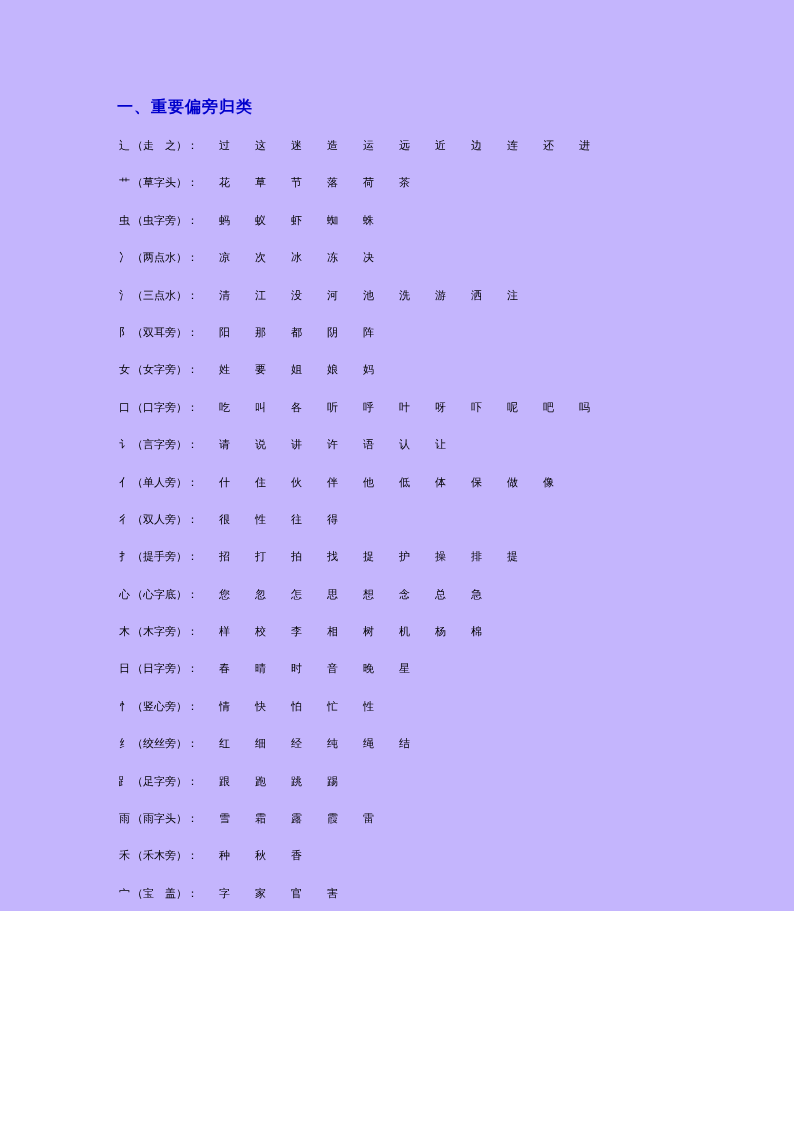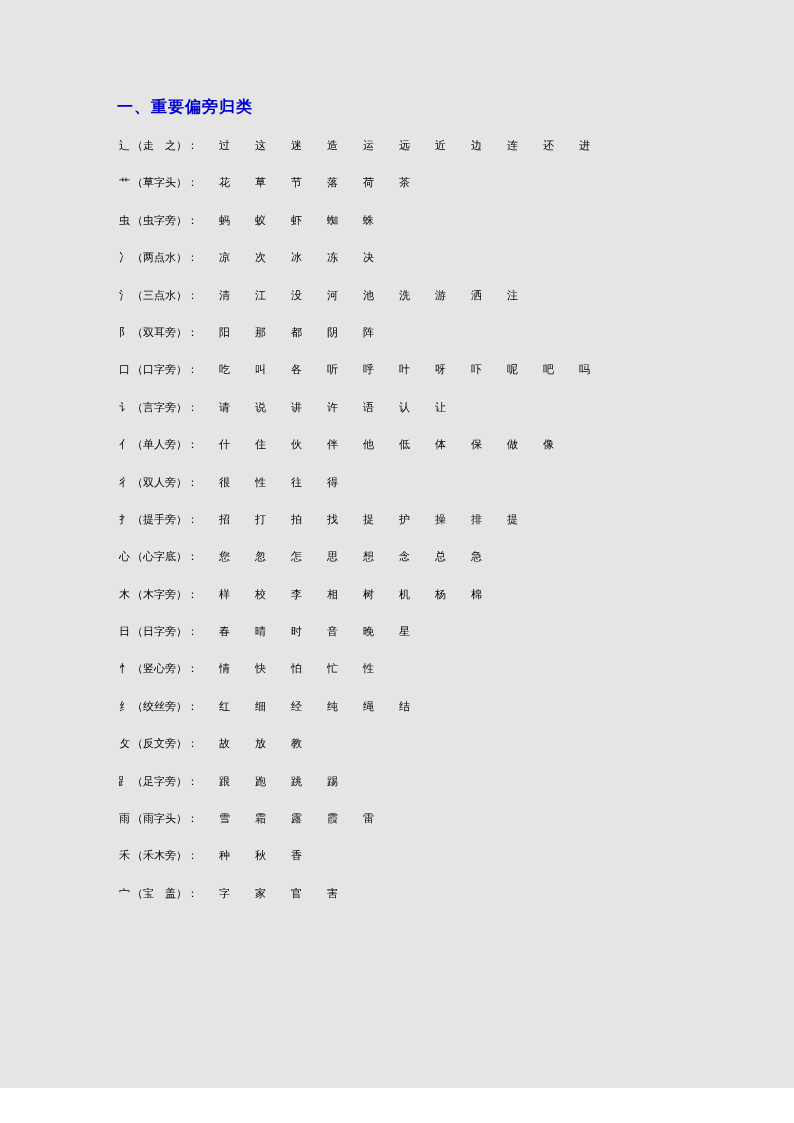--- a/index.html
+++ b/index.html
@@ -3,22 +3,22 @@
 <meta charset="utf-8">
 <style>
   html, body {
     margin: 0;
     padding: 0;
     background: #ffffff;
   }
   .page {
     position: relative;
     width: 794px;
-    height: 1088px;
-    background: #e5e5e5;
+    height: 911px;
+    background: #c4b5fd;
     overflow: hidden;
     font-family: "Liberation Serif", "DejaVu Serif", serif;
     color: #000000;
   }
   .content {
     padding: 97px 40px 0 117px;
   }
   .doc-title {
     font-size: 16px;
     line-height: 20px;
@@ -82,20 +82,23 @@
   </div>
 
   <div class="radical-row">
     <span class="row-prefix"><span class="radical-glyph">氵</span><span>（三点水）：</span></span><span class="example-list"><span class="example-char">清</span><span class="example-char">江</span><span class="example-char">没</span><span class="example-char">河</span><span class="example-char">池</span><span class="example-char">洗</span><span class="example-char">游</span><span class="example-char">洒</span><span class="example-char">注</span></span>
   </div>
 
   <div class="radical-row">
     <span class="row-prefix"><span class="radical-glyph">阝</span><span>（双耳旁）：</span></span><span class="example-list"><span class="example-char">阳</span><span class="example-char">那</span><span class="example-char">都</span><span class="example-char">阴</span><span class="example-char">阵</span></span>
   </div>
 
+  <div class="radical-row">
+    <span class="row-prefix"><span class="radical-glyph">女</span><span>（女字旁）：</span></span><span class="example-list"><span class="example-char">姓</span><span class="example-char">要</span><span class="example-char">姐</span><span class="example-char">娘</span><span class="example-char">妈</span></span>
+  </div>
 
 
   <div class="radical-row">
     <span class="row-prefix"><span class="radical-glyph">口</span><span>（口字旁）：</span></span><span class="example-list"><span class="example-char">吃</span><span class="example-char">叫</span><span class="example-char">各</span><span class="example-char">听</span><span class="example-char">呼</span><span class="example-char">叶</span><span class="example-char">呀</span><span class="example-char">吓</span><span class="example-char">呢</span><span class="example-char">吧</span><span class="example-char">吗</span></span>
   </div>
 
   <div class="radical-row">
     <span class="row-prefix"><span class="radical-glyph">讠</span><span>（言字旁）：</span></span><span class="example-list"><span class="example-char">请</span><span class="example-char">说</span><span class="example-char">讲</span><span class="example-char">许</span><span class="example-char">语</span><span class="example-char">认</span><span class="example-char">让</span></span>
   </div>
 
@@ -124,23 +127,20 @@
   </div>
 
   <div class="radical-row">
     <span class="row-prefix"><span class="radical-glyph">忄</span><span>（竖心旁）：</span></span><span class="example-list"><span class="example-char">情</span><span class="example-char">快</span><span class="example-char">怕</span><span class="example-char">忙</span><span class="example-char">性</span></span>
   </div>
 
   <div class="radical-row">
     <span class="row-prefix"><span class="radical-glyph">纟</span><span>（绞丝旁）：</span></span><span class="example-list"><span class="example-char">红</span><span class="example-char">细</span><span class="example-char">经</span><span class="example-char">纯</span><span class="example-char">绳</span><span class="example-char">结</span></span>
   </div>
 
-  <div class="radical-row">
-    <span class="row-prefix"><span class="radical-glyph">攵</span><span>（反文旁）：</span></span><span class="example-list"><span class="example-char">故</span><span class="example-char">放</span><span class="example-char">教</span></span>
-  </div>
 
   <div class="radical-row">
     <span class="row-prefix"><span class="radical-glyph">⻊</span><span>（足字旁）：</span></span><span class="example-list"><span class="example-char">跟</span><span class="example-char">跑</span><span class="example-char">跳</span><span class="example-char">踢</span></span>
   </div>
 
   <div class="radical-row">
     <span class="row-prefix"><span class="radical-glyph">雨</span><span>（雨字头）：</span></span><span class="example-list"><span class="example-char">雪</span><span class="example-char">霜</span><span class="example-char">露</span><span class="example-char">霞</span><span class="example-char">雷</span></span>
   </div>
 
   <div class="radical-row">

